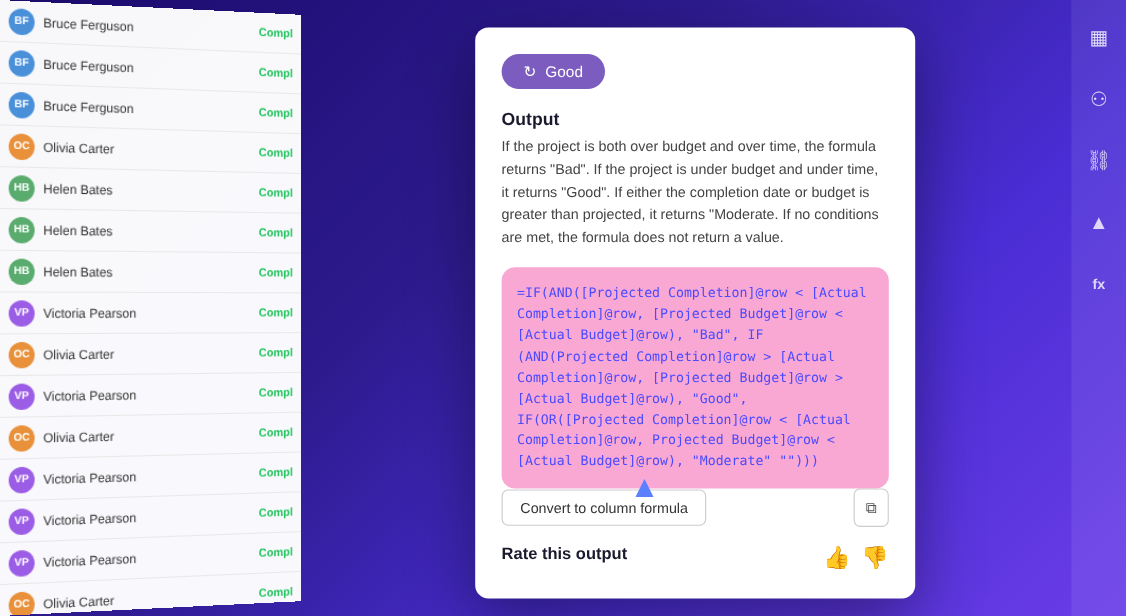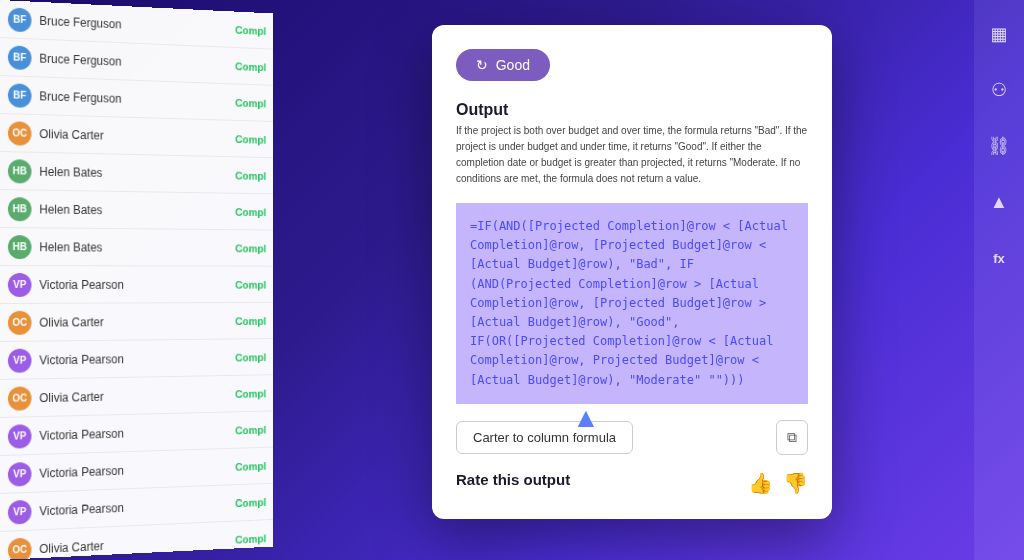--- a/index.html
+++ b/index.html
@@ -111,31 +111,31 @@
     }
 
     .output-title {
       font-size: 16px;
       font-weight: 700;
       color: #1a1a2e;
       margin-bottom: 4px;
     }
 
     .output-description {
-      font-size: 10px;
+      font-size: 13px;
       color: #444;
       line-height: 1.6;
       margin-bottom: 14px;
     }
 
     .formula-box {
-      background: #c4b5fd;
-      border-radius: 0;
+      background: #f9a8d4;
+      border-radius: 12px;
       padding: 14px;
-      margin-bottom: 16px;
+      margin-bottom: 0;
     }
 
     .formula-text {
       font-size: 12px;
       color: #4a4aff;
       line-height: 1.6;
       font-family: monospace;
     }
 
     .action-bar {
@@ -321,21 +321,21 @@
       <div class="output-title">Output</div>
       <div class="output-description">If the project is both over budget and over time, the formula returns "Bad". If the project is under budget and under time, it returns "Good". If either the completion date or budget is greater than projected, it returns "Moderate. If no conditions are met, the formula does not return a value.</div>
     </div>
 
     <div class="formula-box">
       <div class="formula-text">=IF(AND([Projected Completion]@row &lt; [Actual Completion]@row, [Projected Budget]@row &lt; [Actual Budget]@row), "Bad", IF (AND(Projected Completion]@row &gt; [Actual Completion]@row, [Projected Budget]@row &gt; [Actual Budget]@row), "Good", IF(OR([Projected Completion]@row &lt; [Actual Completion]@row, Projected Budget]@row &lt; [Actual Budget]@row), "Moderate" "")))</div>
     </div>
 
     <div class="action-bar">
       <button class="convert-btn">
-        <span>Carter to column formula</span>
+        <span>Convert to column formula</span>
       </button>
       <button class="copy-btn">
         <span>⧉</span>
       </button>
     </div>
 
     <div class="rate-section">
       <span class="rate-title">Rate this output</span>
       <div class="rate-buttons">
         <button class="rate-btn">

